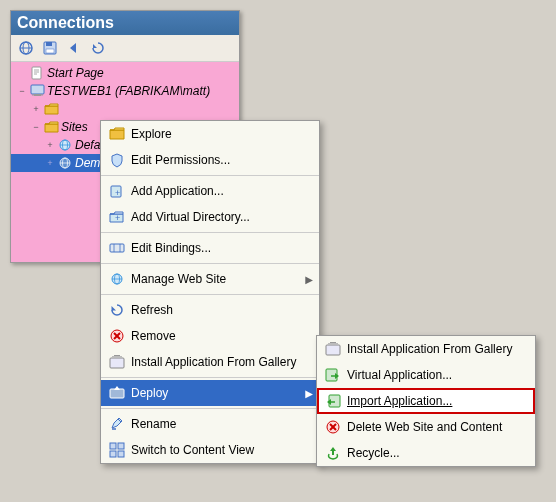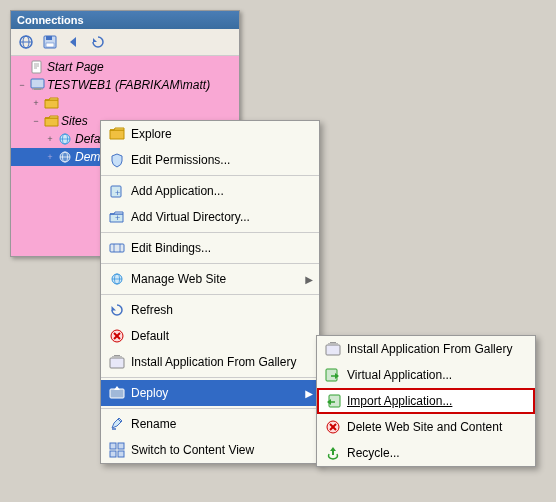--- a/index.html
+++ b/index.html
@@ -20,21 +20,21 @@
       left: 10px;
       width: 230px;
       background: #fff;
       border: 1px solid #999;
       box-shadow: 2px 2px 4px rgba(0,0,0,0.3);
     }
 
     .panel-titlebar {
       background: linear-gradient(to bottom, #4a7db5, #3a6da0);
       color: #fff;
-      font-size: 11px;
+      font-size: 16px;
       font-weight: bold;
       padding: 3px 6px;
     }
 
     .panel-toolbar {
       background: #f0ece4;
       border-bottom: 1px solid #ccc;
       padding: 2px 4px;
       display: flex;
       align-items: center;
@@ -367,21 +367,21 @@
   </div>
 
   <div class="menu-item">
     <span class="menu-item-icon">
       <svg width="16" height="16" viewBox="0 0 16 16">
           <circle cx="8" cy="8" r="6" fill="#ffdddd" stroke="#cc0000" stroke-width="1"></circle>
           <line x1="5" y1="5" x2="11" y2="11" stroke="#cc0000" stroke-width="2"></line>
           <line x1="11" y1="5" x2="5" y2="11" stroke="#cc0000" stroke-width="2"></line>
         </svg>
     </span>
-    <span class="menu-item-label">Default</span>
+    <span class="menu-item-label">Remove</span>
   </div>
 
   <div class="menu-item">
     <span class="menu-item-icon">
       <svg width="16" height="16" viewBox="0 0 16 16">
           <rect x="1" y="4" width="14" height="10" rx="1" fill="#e8e8f8" stroke="#888" stroke-width="1"></rect>
           <rect x="3" y="2" width="10" height="2" fill="#bbb"></rect>
           <rect x="5" y="1" width="6" height="1" fill="#999"></rect>
         </svg>
     </span>

